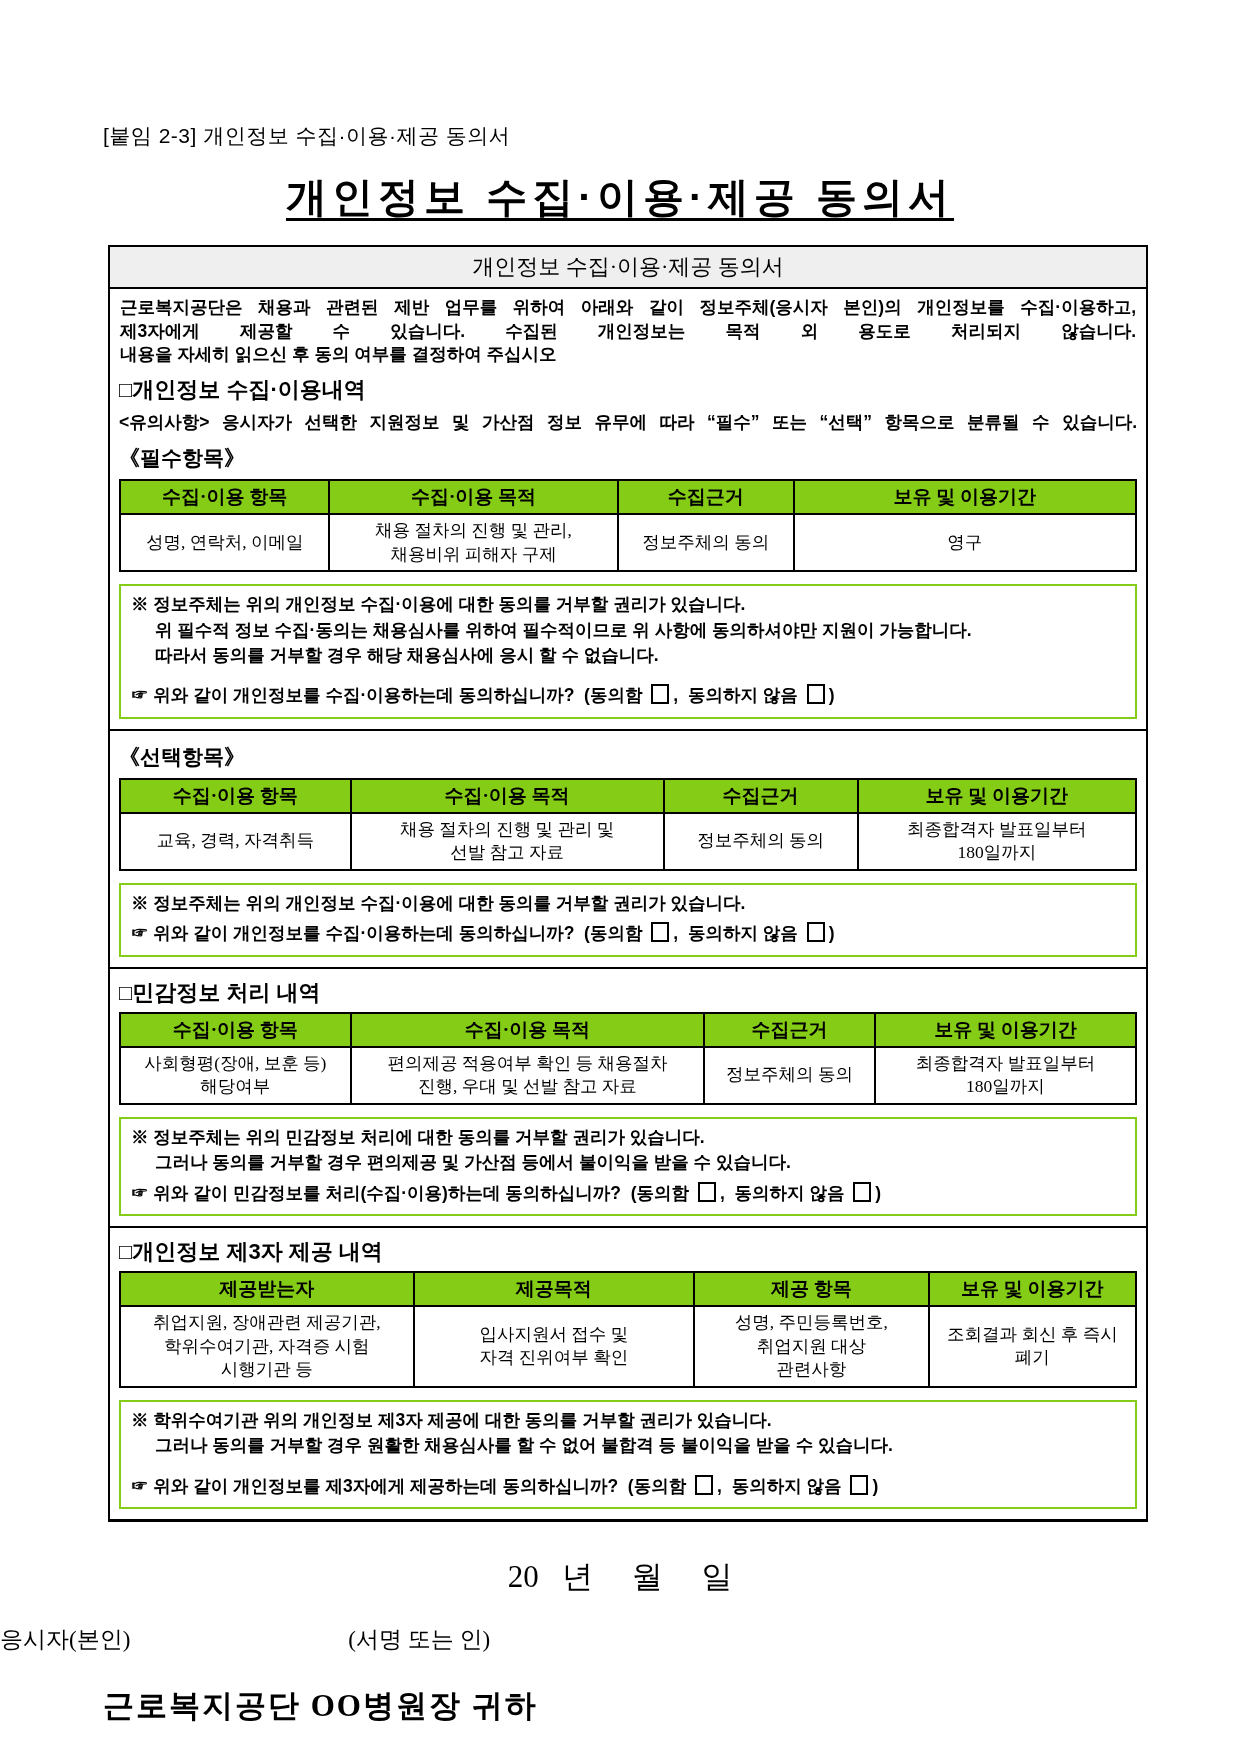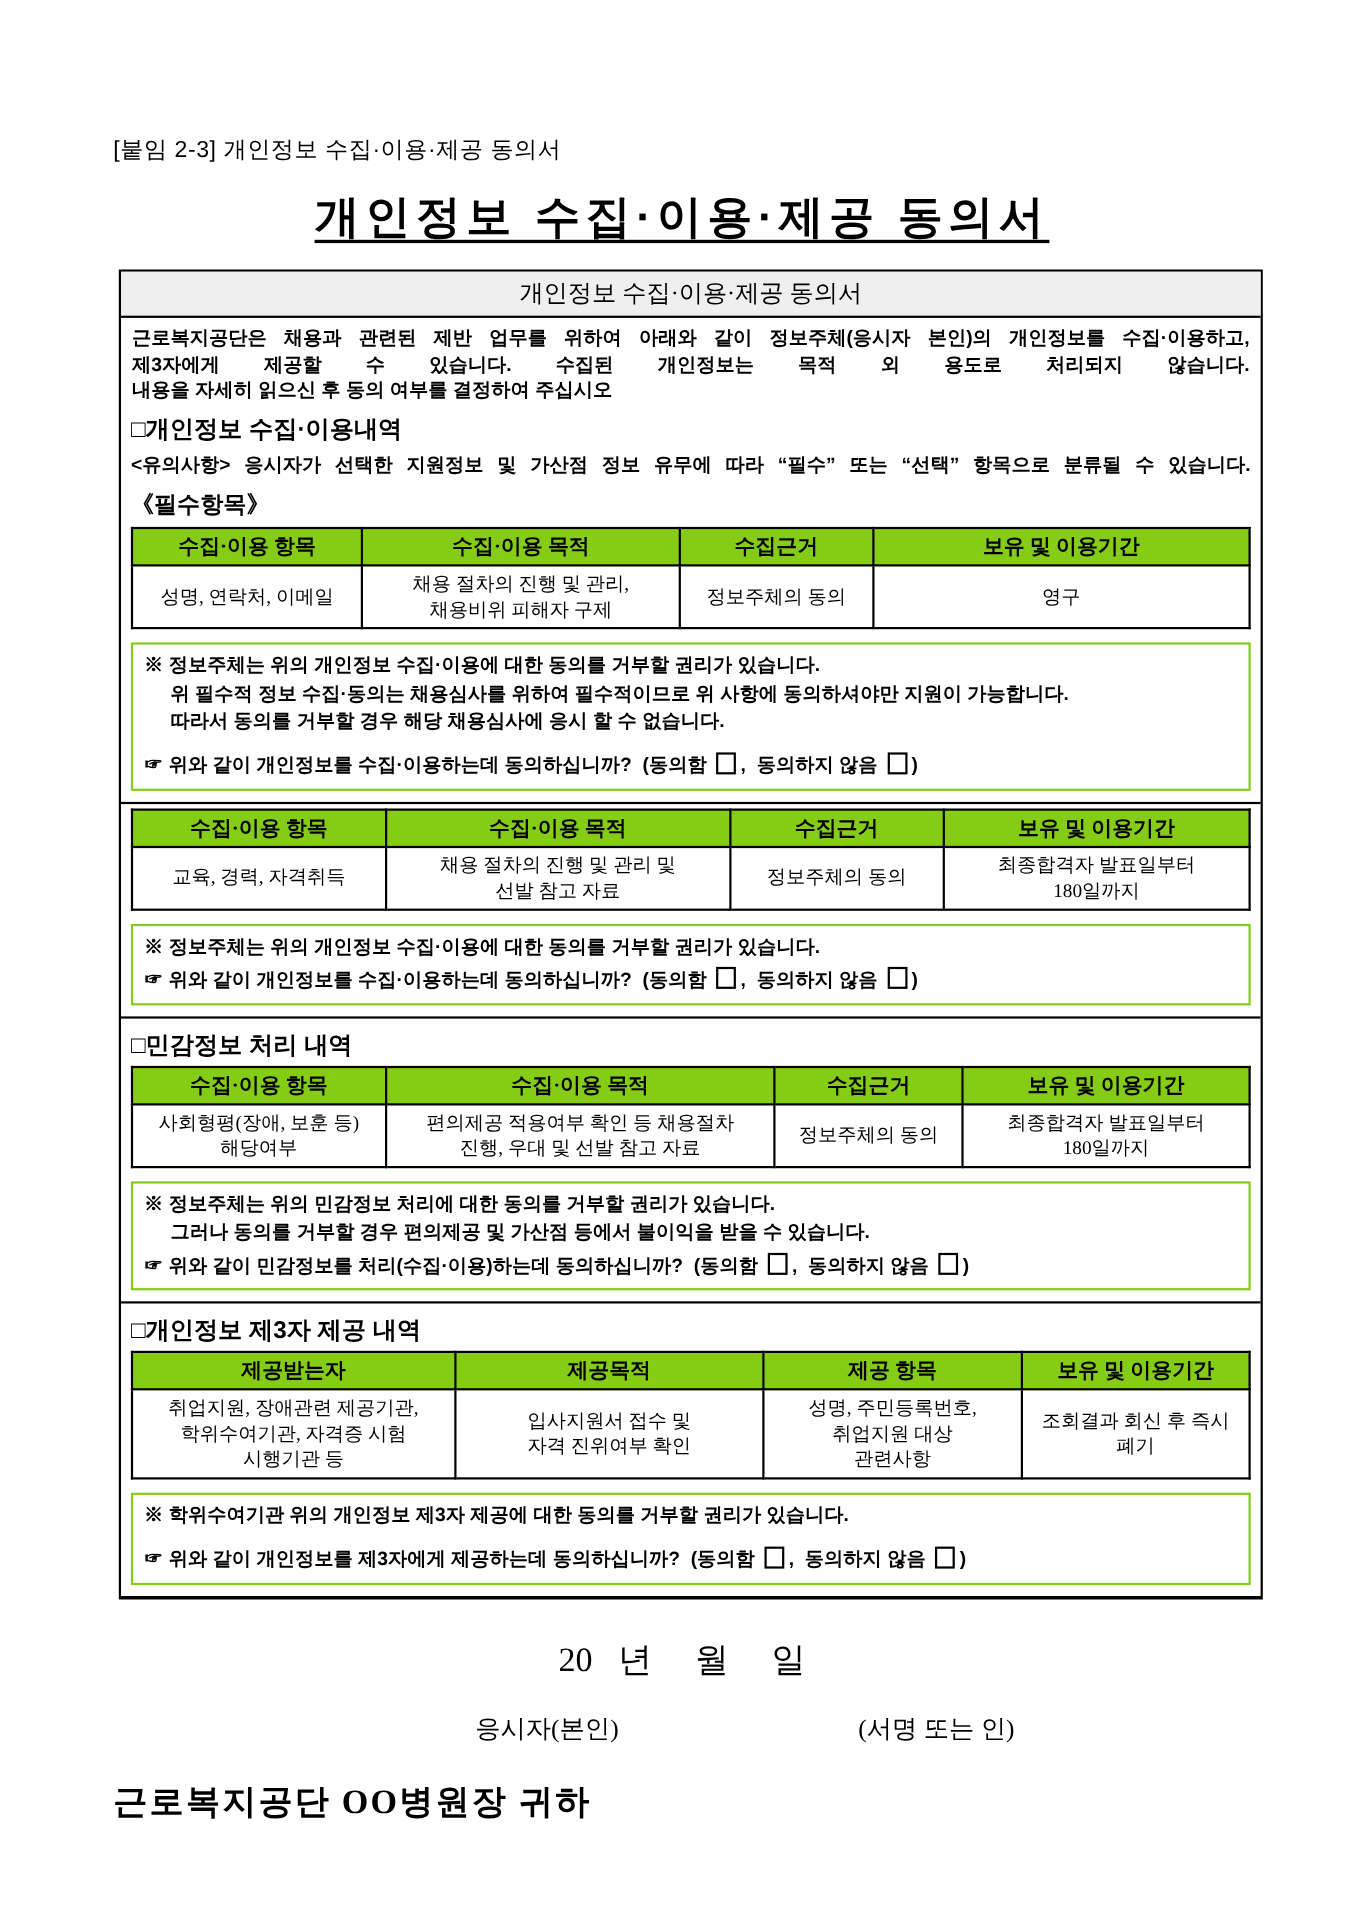--- a/index.html
+++ b/index.html
@@ -24,21 +24,21 @@
   .notice{border:2px solid #84cc16;padding:6px 10px 8px 10px;font-weight:bold;
     font-size:17.5px;line-height:1.45;margin:2px 0 2px 0;}
   .notice .cont{padding-left:24px;}
   .consent{margin-top:5px;}
   .consent.gap{margin-top:15px;}
   .chk{display:inline-block;width:14px;height:16px;border:2px solid #000;
     vertical-align:-3px;margin:0 4px;background:#fff;}
   .date-line{font-family:"Liberation Serif",serif;font-size:31px;text-align:center;
     margin-top:34px;white-space:pre;}
   .sig-row{font-family:"Liberation Serif",serif;font-size:23px;margin-top:26px;
-    display:flex;padding-left:432px;gap:218px;white-space:pre;}
+    display:flex;gap:218px;white-space:pre;}
   .recipient{font-family:"Liberation Serif",serif;font-weight:bold;font-size:31px;
     margin:30px 0 0 103px;letter-spacing:2px;}
 </style>
 </head>
 <body>
 
 <div>
 
   <div class="annotation">[붙임 2-3] 개인정보 수집·이용·제공 동의서</div>
 
@@ -101,20 +101,21 @@
           <span>☞ 위와 같이 개인정보를 수집·이용하는데 동의하십니까?</span>&nbsp;
           <span>(동의함</span>
           <span class="chk"></span><span>,</span>&nbsp;
           <span>동의하지 않음</span>
           <span class="chk"></span><span>)</span>
         </div>
       </div>
     </div>
 
     <div class="sec">
+      <div class="lbl">《선택항목》</div>
 
       <table class="t">
         <colgroup>
             <col style="width:22.7%">
             <col style="width:30.8%">
             <col style="width:19.1%">
             <col>
           </colgroup>
         <tbody>
             <tr>
@@ -239,20 +240,21 @@
           <td>
             <div>조회결과 회신 후 즉시</div>
             <div>폐기</div>
           </td>
         </tr>
       </tbody>
         </table>
 
       <div class="notice">
         <div>※ 학위수여기관 위의 개인정보 제3자 제공에 대한 동의를 거부할 권리가 있습니다.</div>
+        <div class="cont">그러나 동의를 거부할 경우 원활한 채용심사를 할 수 없어 불합격 등 불이익을 받을 수 있습니다.</div>
         <div class="consent gap">
           <span>☞ 위와 같이 개인정보를 제3자에게 제공하는데 동의하십니까?</span>&nbsp;
           <span>(동의함</span>
           <span class="chk"></span><span>,</span>&nbsp;
           <span>동의하지 않음</span>
           <span class="chk"></span><span>)</span>
         </div>
       </div>
     </div>
 

